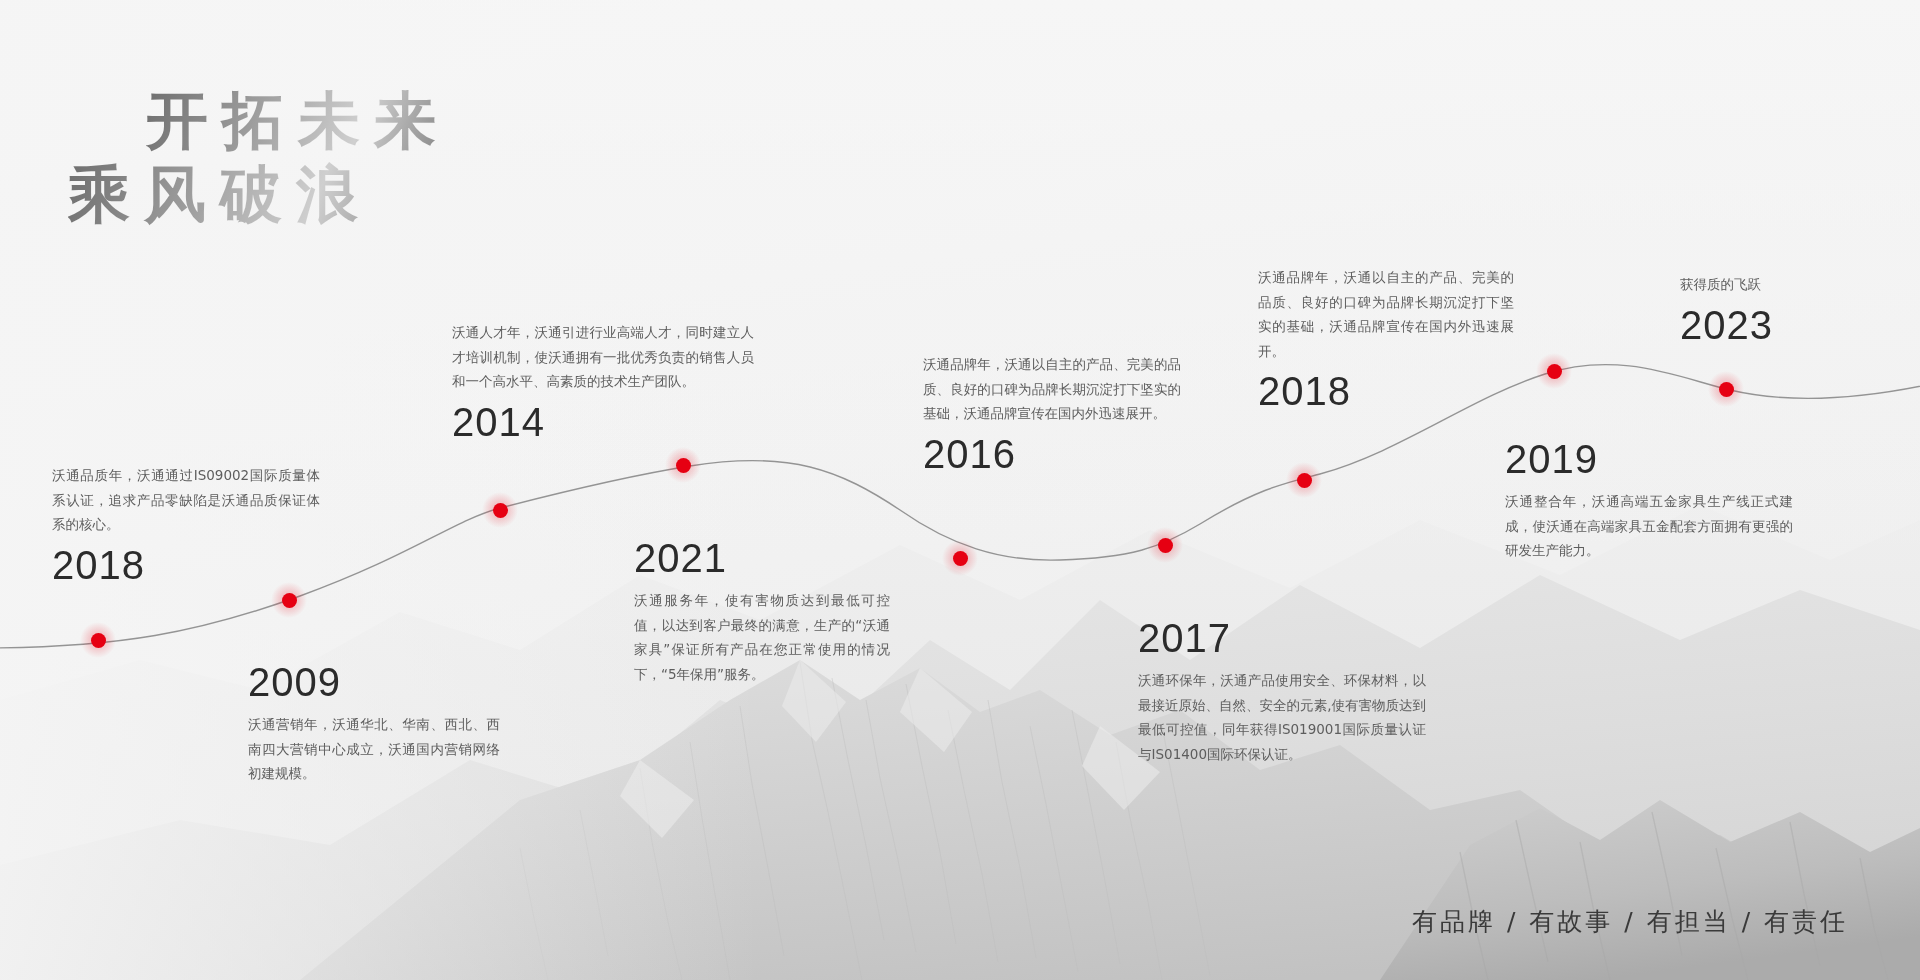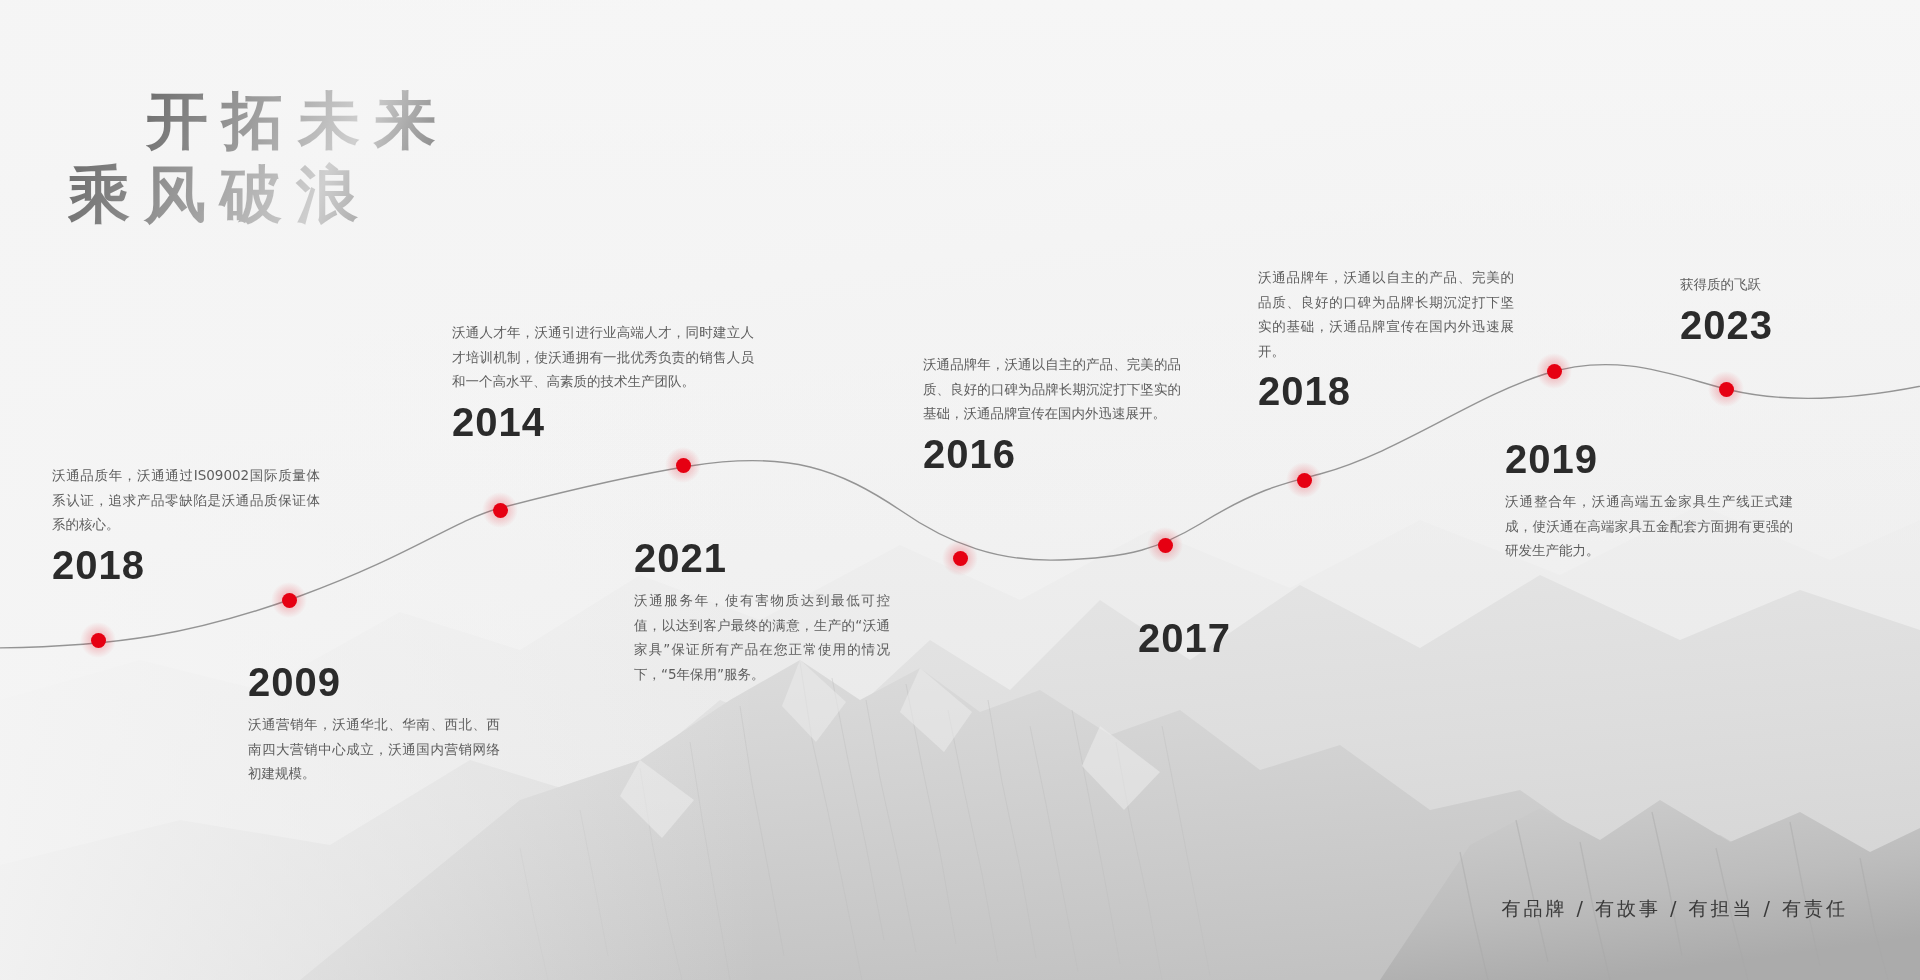--- a/index.html
+++ b/index.html
@@ -57,42 +57,42 @@
   }
   .node .core {
     width:15px; height:15px; border-radius:50%;
     background:#e60012;
   }
 
   
   .entry { position:absolute; }
   .entry .year {
     font-family:"Liberation Sans","DejaVu Sans",sans-serif;
-    font-weight:700;
+    font-weight:400;
     font-size:40px;
     line-height:44px;
     color:#2b2b2b;
     letter-spacing:1px;
     white-space:nowrap;
   }
   .entry .desc {
     font-family:"DejaVu Sans","Liberation Sans",sans-serif;
     font-size:13.5px;
     line-height:24.5px;
     color:#5d5d5d;
     text-align:justify;
   }
   .entry.above .desc { margin-bottom:6px; }
   .entry.below .year { margin-bottom:8px;margin-top:24px; }
 
   
   #slogan {
-    position:absolute; right:72px; bottom:58px;
+    position:absolute; right:72px; bottom:42px;
     font-family:"DejaVu Sans","Liberation Sans",sans-serif;
-    font-size:19px;
+    font-size:25px;
     letter-spacing:3px;
     color:#3a3a3a;
     white-space:nowrap;
   }
 </style>
 </head>
 <body>
 
 <div id="stage">
 
@@ -231,20 +231,21 @@
       </div>
       <div class="entry above" style="left: 923px; top: 352px; width: 258px;">
         <div class="desc">沃通品牌年，沃通以自主的产品、完美的品质、良好的口碑为品牌长期沉淀打下坚实的基础，沃通品牌宣传在国内外迅速展开。</div>
         <div class="year">2016</div>
       </div>
       <div class="node" style="left: 1165px; top: 545px;">
         <span class="core"></span>
       </div>
       <div class="entry below" style="left: 1138px; top: 592px; width: 288px;">
         <div class="year">2017</div>
+        <div class="desc">沃通环保年，沃通产品使用安全、环保材料，以最接近原始、自然、安全的元素,使有害物质达到最低可控值，同年获得IS019001国际质量认证与IS01400国际环保认证。</div>
       </div>
       <div class="node" style="left: 1304px; top: 480px;">
         <span class="core"></span>
       </div>
       <div class="entry above" style="left: 1258px; top: 265px; width: 256px;">
         <div class="desc">沃通品牌年，沃通以自主的产品、完美的品质、良好的口碑为品牌长期沉淀打下坚实的基础，沃通品牌宣传在国内外迅速展开。</div>
         <div class="year">2018</div>
       </div>
       <div class="node" style="left: 1554px; top: 371px;">
         <span class="core"></span>

